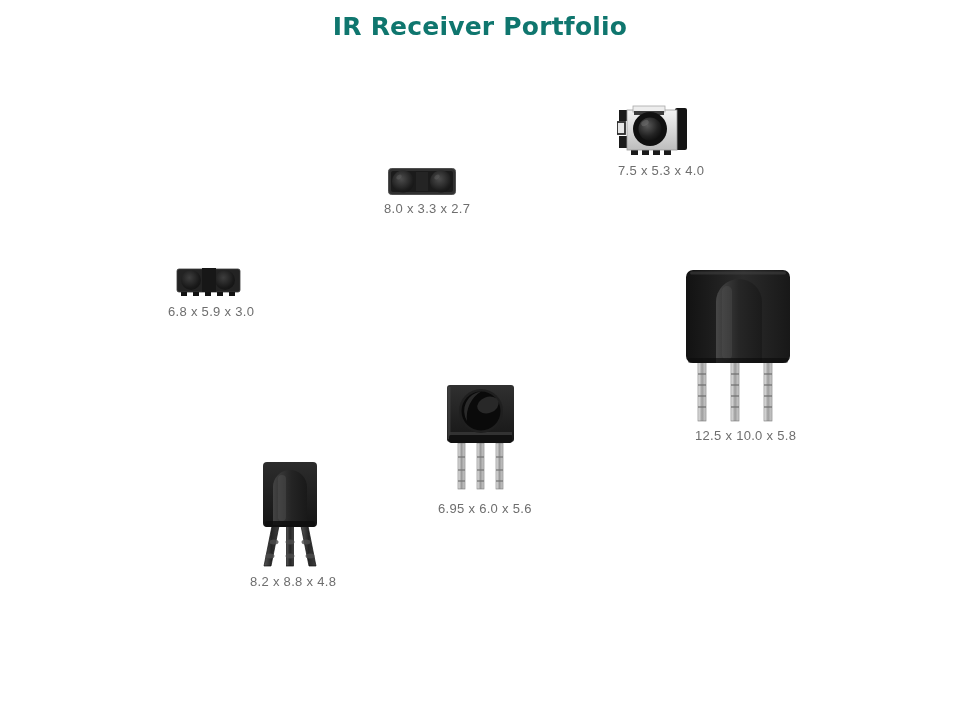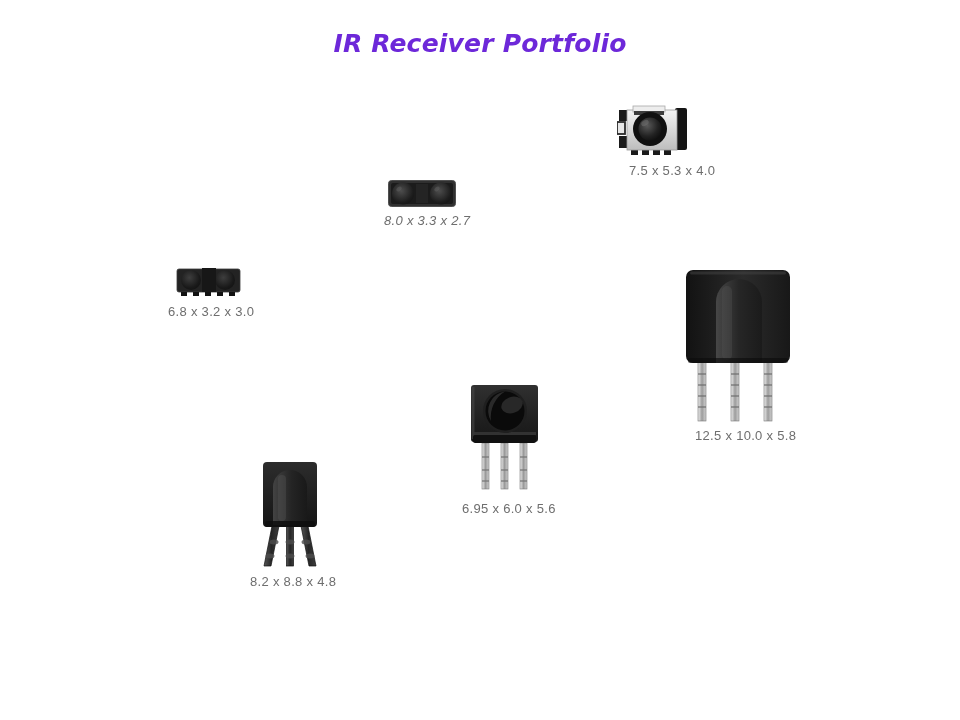--- a/index.html
+++ b/index.html
@@ -6,49 +6,48 @@
   .slide {
     position: relative;
     width: 960px;
     height: 720px;
     background: #ffffff;
     overflow: hidden;
     font-family: "Liberation Sans", sans-serif;
   }
   .title {
     position: absolute;
-    top: 29px;
+    top: 12px;
     left: 0;
     width: 100%;
     text-align: center;
     font-family: "DejaVu Sans", sans-serif;
     font-weight: bold;
     font-size: 25px;
     letter-spacing: 0.2px;
-    color: #6d28d9;
-    font-style: italic;
+    color: #0f766e;
   }
   .receiver { position: absolute; }
   .rx-label {
     font-size: 13px;
     color: #6e6e6e;
     letter-spacing: 0.3px;
     white-space: nowrap;
     font-family: "Liberation Sans", sans-serif;
   }
   
   .rx-a { left: 617px; top: 104px; }
-  .rx-a .rx-label { margin-top: 8px;  margin-left: 12px; }
-  .rx-b { left: 388px; top: 180px; font-style: italic; }
+  .rx-a .rx-label { margin-top: 8px;  margin-left: 1px; }
+  .rx-b { left: 388px; top: 168px; }
   .rx-b .rx-label { margin-top: 6px;  margin-left: -4px; }
   .rx-c { left: 176px; top: 267px; }
   .rx-c .rx-label { margin-top: 8px;  margin-left: -8px; }
   .rx-d { left: 686px; top: 270px; }
   .rx-d .rx-label { margin-top: 6px;  margin-left: 9px; }
-  .rx-e { left: 471px; top: 385px; }
+  .rx-e { left: 447px; top: 385px; }
   .rx-e .rx-label { margin-top: 11px; margin-left: -9px; }
   .rx-f { left: 263px; top: 462px; }
   .rx-f .rx-label { margin-top: 4px;  margin-left: -13px; }
   svg { display: block; }
 </style>
 </head>
 <body>
 
 <div class="slide">
 
@@ -117,21 +116,21 @@
       <rect x="1" y="2" width="63" height="23" rx="2" fill="#232323" stroke="#3a3a3a" stroke-width="0.8"></rect>
       <circle cx="15" cy="13" r="10" fill="url(#cDome)"></circle>
       <circle cx="49" cy="13" r="10" fill="url(#cDome)"></circle>
       <rect x="26" y="1" width="14" height="24" fill="#171717"></rect>
       <rect x="5" y="25" width="6" height="4" fill="#121212"></rect>
       <rect x="17" y="25" width="6" height="4" fill="#121212"></rect>
       <rect x="29" y="25" width="6" height="4" fill="#121212"></rect>
       <rect x="41" y="25" width="6" height="4" fill="#121212"></rect>
       <rect x="53" y="25" width="6" height="4" fill="#121212"></rect>
     </svg>
-    <div class="rx-label">6.8 x 3.2 x 3.0</div>
+    <div class="rx-label">6.8 x 5.9 x 3.0</div>
   </div>
 
   <div class="receiver rx-d">
     <svg width="104" height="152" viewBox="0 0 104 152">
       <defs>
         <linearGradient id="dLeg" x1="0" y1="0" x2="1" y2="0">
           <stop offset="0" stop-color="#efefef"></stop>
             <stop offset="0.5" stop-color="#9c9c9c"></stop>
             <stop offset="1" stop-color="#d2d2d2"></stop>
         </linearGradient>

